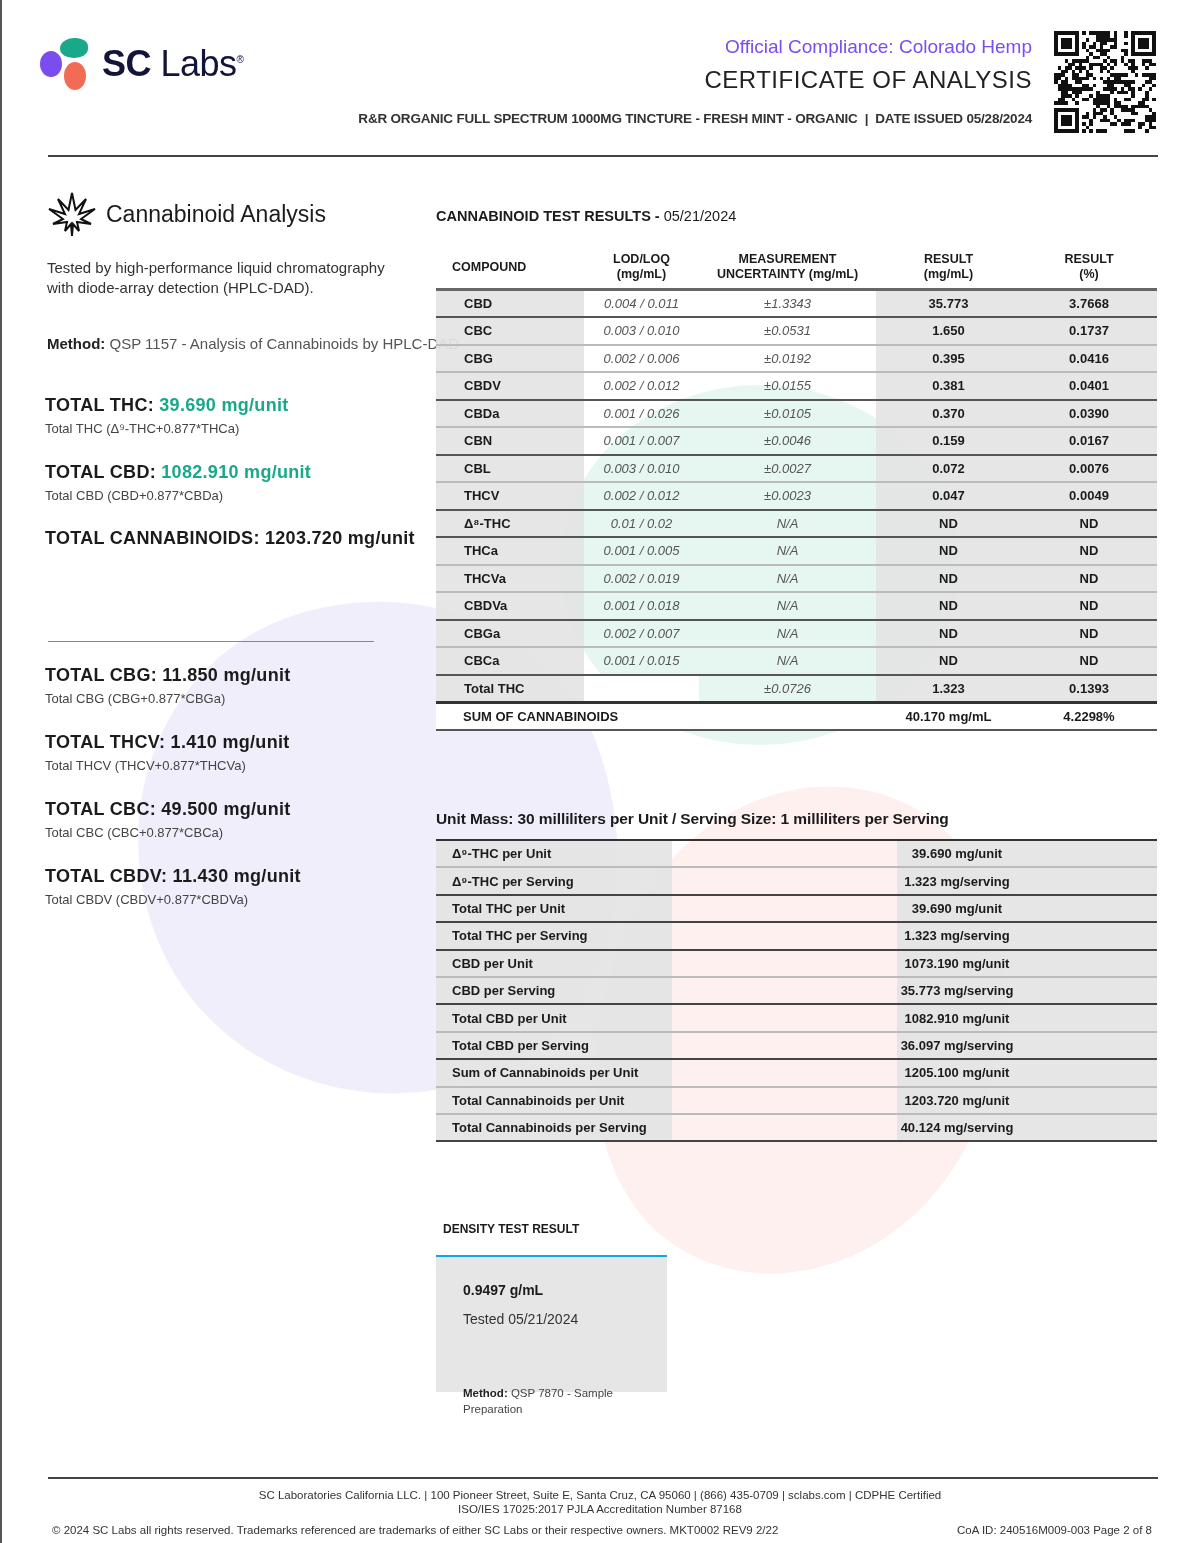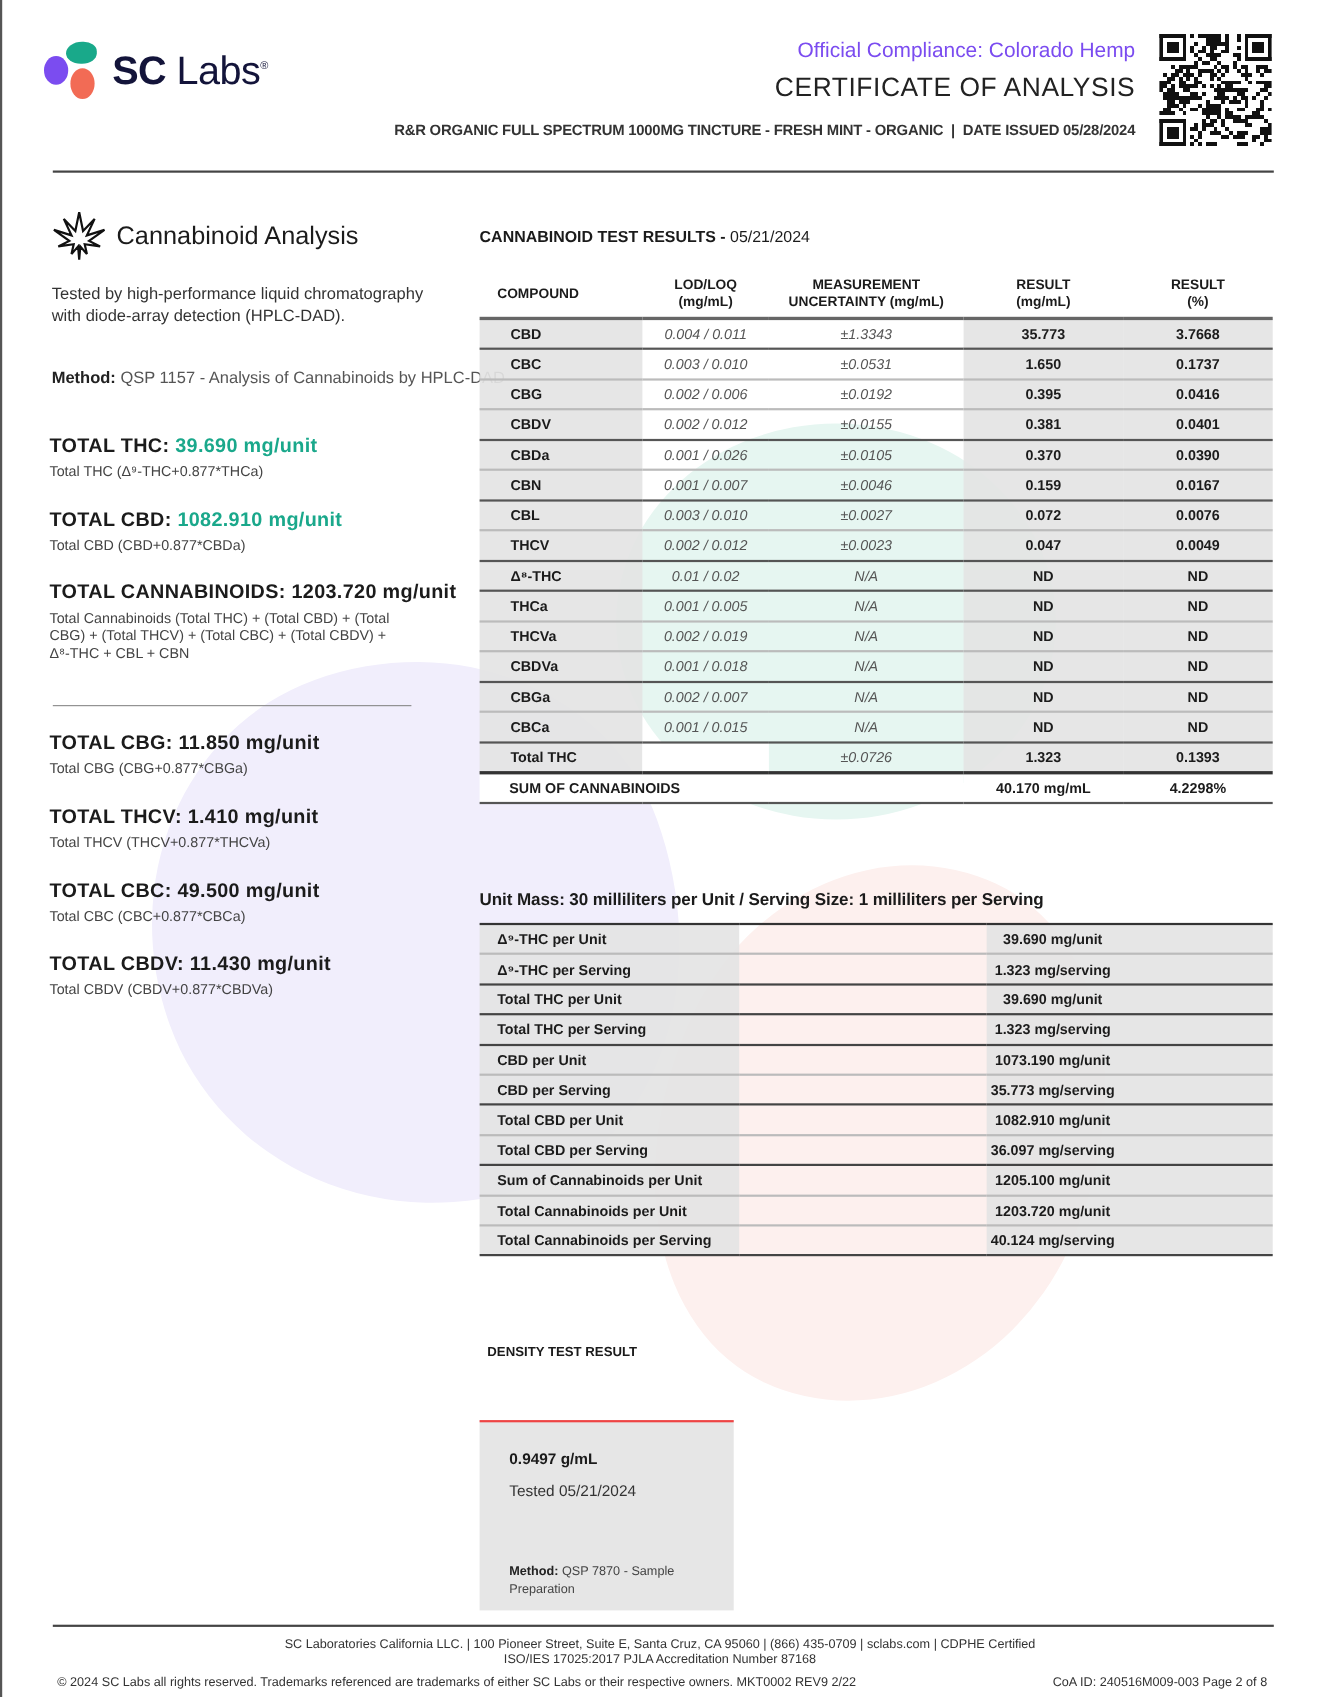--- a/index.html
+++ b/index.html
@@ -73,21 +73,21 @@
   .ut td.c0 { padding-left: 16px; font-weight: 700; background: rgba(228,228,228,0.92); }
   .ut td.c1 { background: transparent; }
   .ut td.c2 { font-weight: 700; background: rgba(228,228,228,0.92); padding-left: 0; }
   .ut td.c2 span { display: block; width: 120px; text-align: center; }
   .ut tr { border-bottom: 2px solid #bbb; margin-top: 28px; }
   .ut tr.dark { border-bottom: 2px solid #444; }
   .ut col.c0 { width: 236px; } .ut col.c1 { width: 225px; } .ut col.c2 { width: 260px; }
 
   
   .density-title { position: absolute; left: 443px; top: 1222px; font-size: 12px; font-weight: 700; color: #1b1b1b; }
-  .density-box { position: absolute; left: 436px; top: 1255px; width: 231px; height: 173px; background: #e6e6e6; border-top: 2px solid #ef4444; margin-top: 36px; }
+  .density-box { position: absolute; left: 436px; top: 1255px; width: 231px; height: 137px; background: #e6e6e6; border-top: 2px solid #0ea5e9; }
   .density-value { position: absolute; left: 27px; top: 25px; font-size: 14px; font-weight: 700; }
   .density-date { position: absolute; left: 27px; top: 54px; font-size: 14px; color: #333; }
   .density-method { position: absolute; left: 27px; top: 128px; width: 180px; font-size: 11.5px; line-height: 16px; color: #444; }
   .density-method b { color: #222; }
 
   
   .hr-foot { position: absolute; left: 48px; top: 1477px; width: 1110px; height: 2px; background: #444; }
   .foot1 { position: absolute; left: 0; width: 1200px; top: 1488px; text-align: center; font-size: 11.5px; color: #333; line-height: 14px; }
   .foot-copy { position: absolute; left: 52px; top: 1524px; font-size: 11.5px; color: #333; white-space: nowrap; }
   .foot-id { position: absolute; right: 48px; top: 1524px; font-size: 11.5px; color: #333; white-space: nowrap; }
@@ -454,21 +454,20 @@
   <div class="total" style="top:395px">
     <div class="total-head"><span>TOTAL THC: </span><span class="accent">39.690 mg/unit</span></div>
     <div class="total-sub">Total THC (Δ⁹-THC+0.877*THCa)</div>
   </div>
   <div class="total" style="top:462px">
     <div class="total-head"><span>TOTAL CBD: </span><span class="accent">1082.910 mg/unit</span></div>
     <div class="total-sub">Total CBD (CBD+0.877*CBDa)</div>
   </div>
   <div class="total" style="top:528px">
     <div class="total-head"><span>TOTAL CANNABINOIDS: </span><span>1203.720 mg/unit</span></div>
-    <div class="total-sub" style="width:310px">Total Cannabinoids (Total THC) + (Total CBD) + (Total CBG) + (Total THCV) + (Total CBC) + (Total CBDV) + Δ⁸-THC + CBL + CBN</div>
   </div>
 
   <div class="lc-divider"></div>
 
   <div class="total" style="top:665px">
     <div class="total-head"><span>TOTAL CBG: </span><span>11.850 mg/unit</span></div>
     <div class="total-sub">Total CBG (CBG+0.877*CBGa)</div>
   </div>
   <div class="total" style="top:732px">
     <div class="total-head"><span>TOTAL THCV: </span><span>1.410 mg/unit</span></div>

